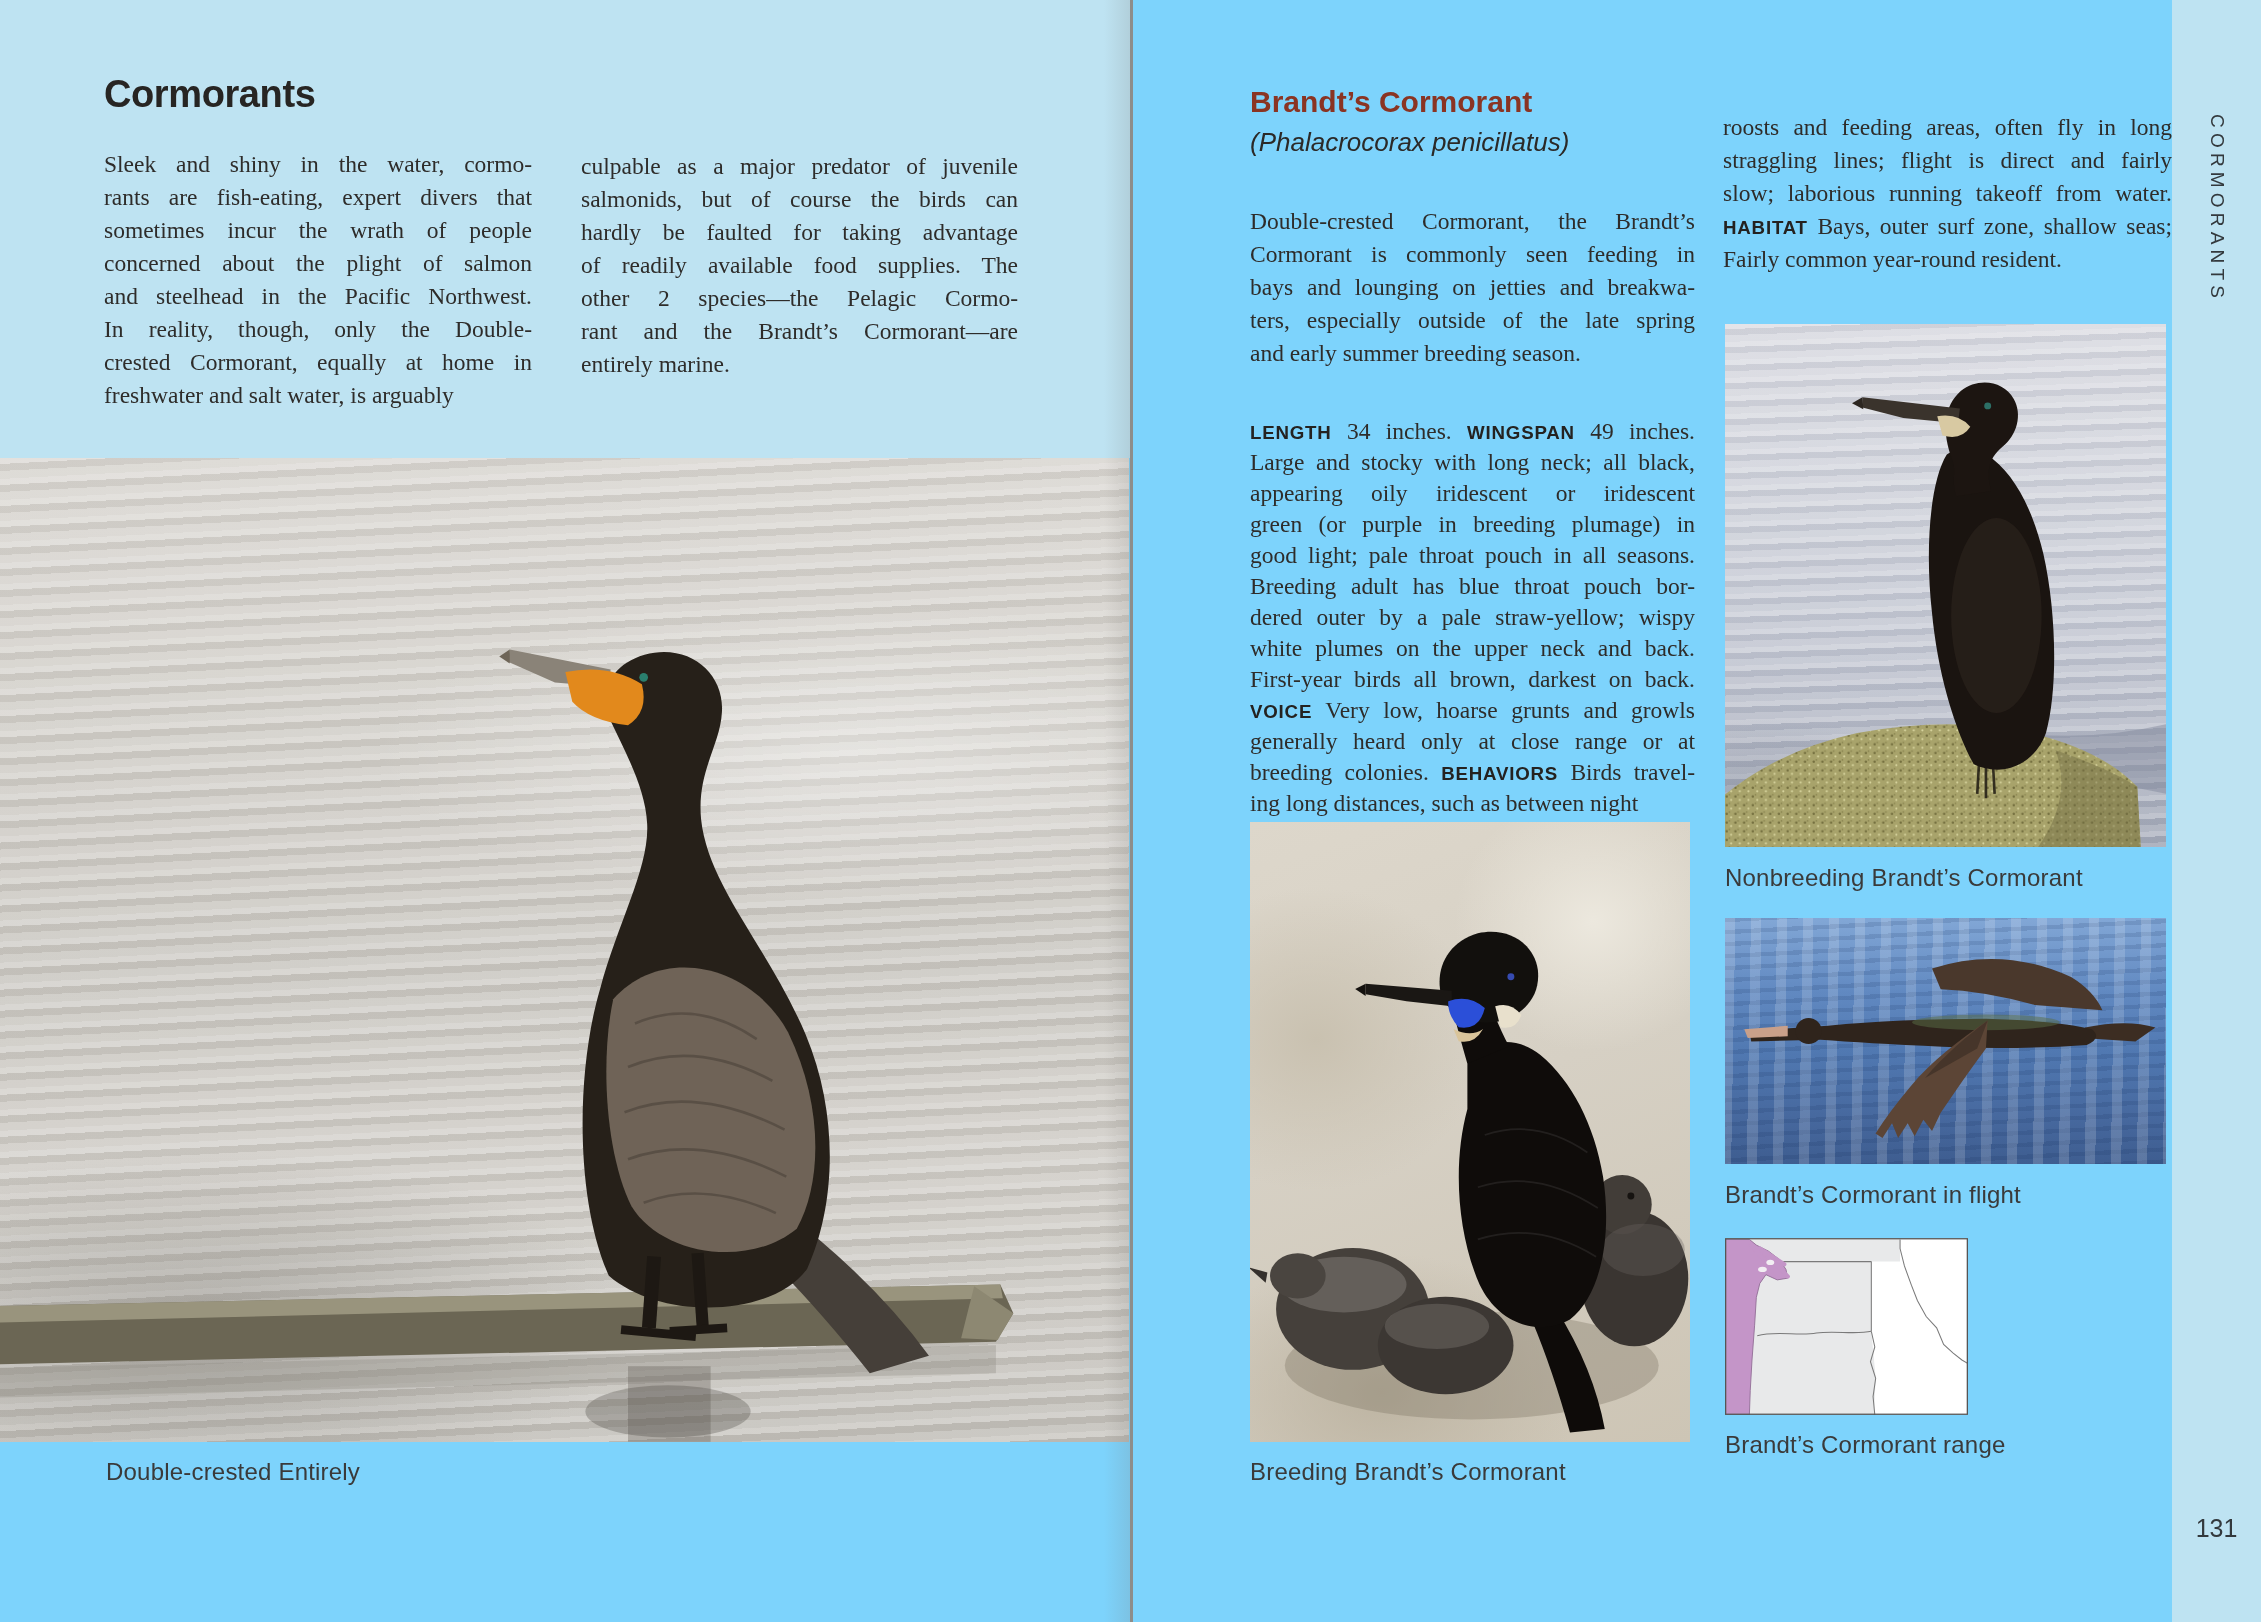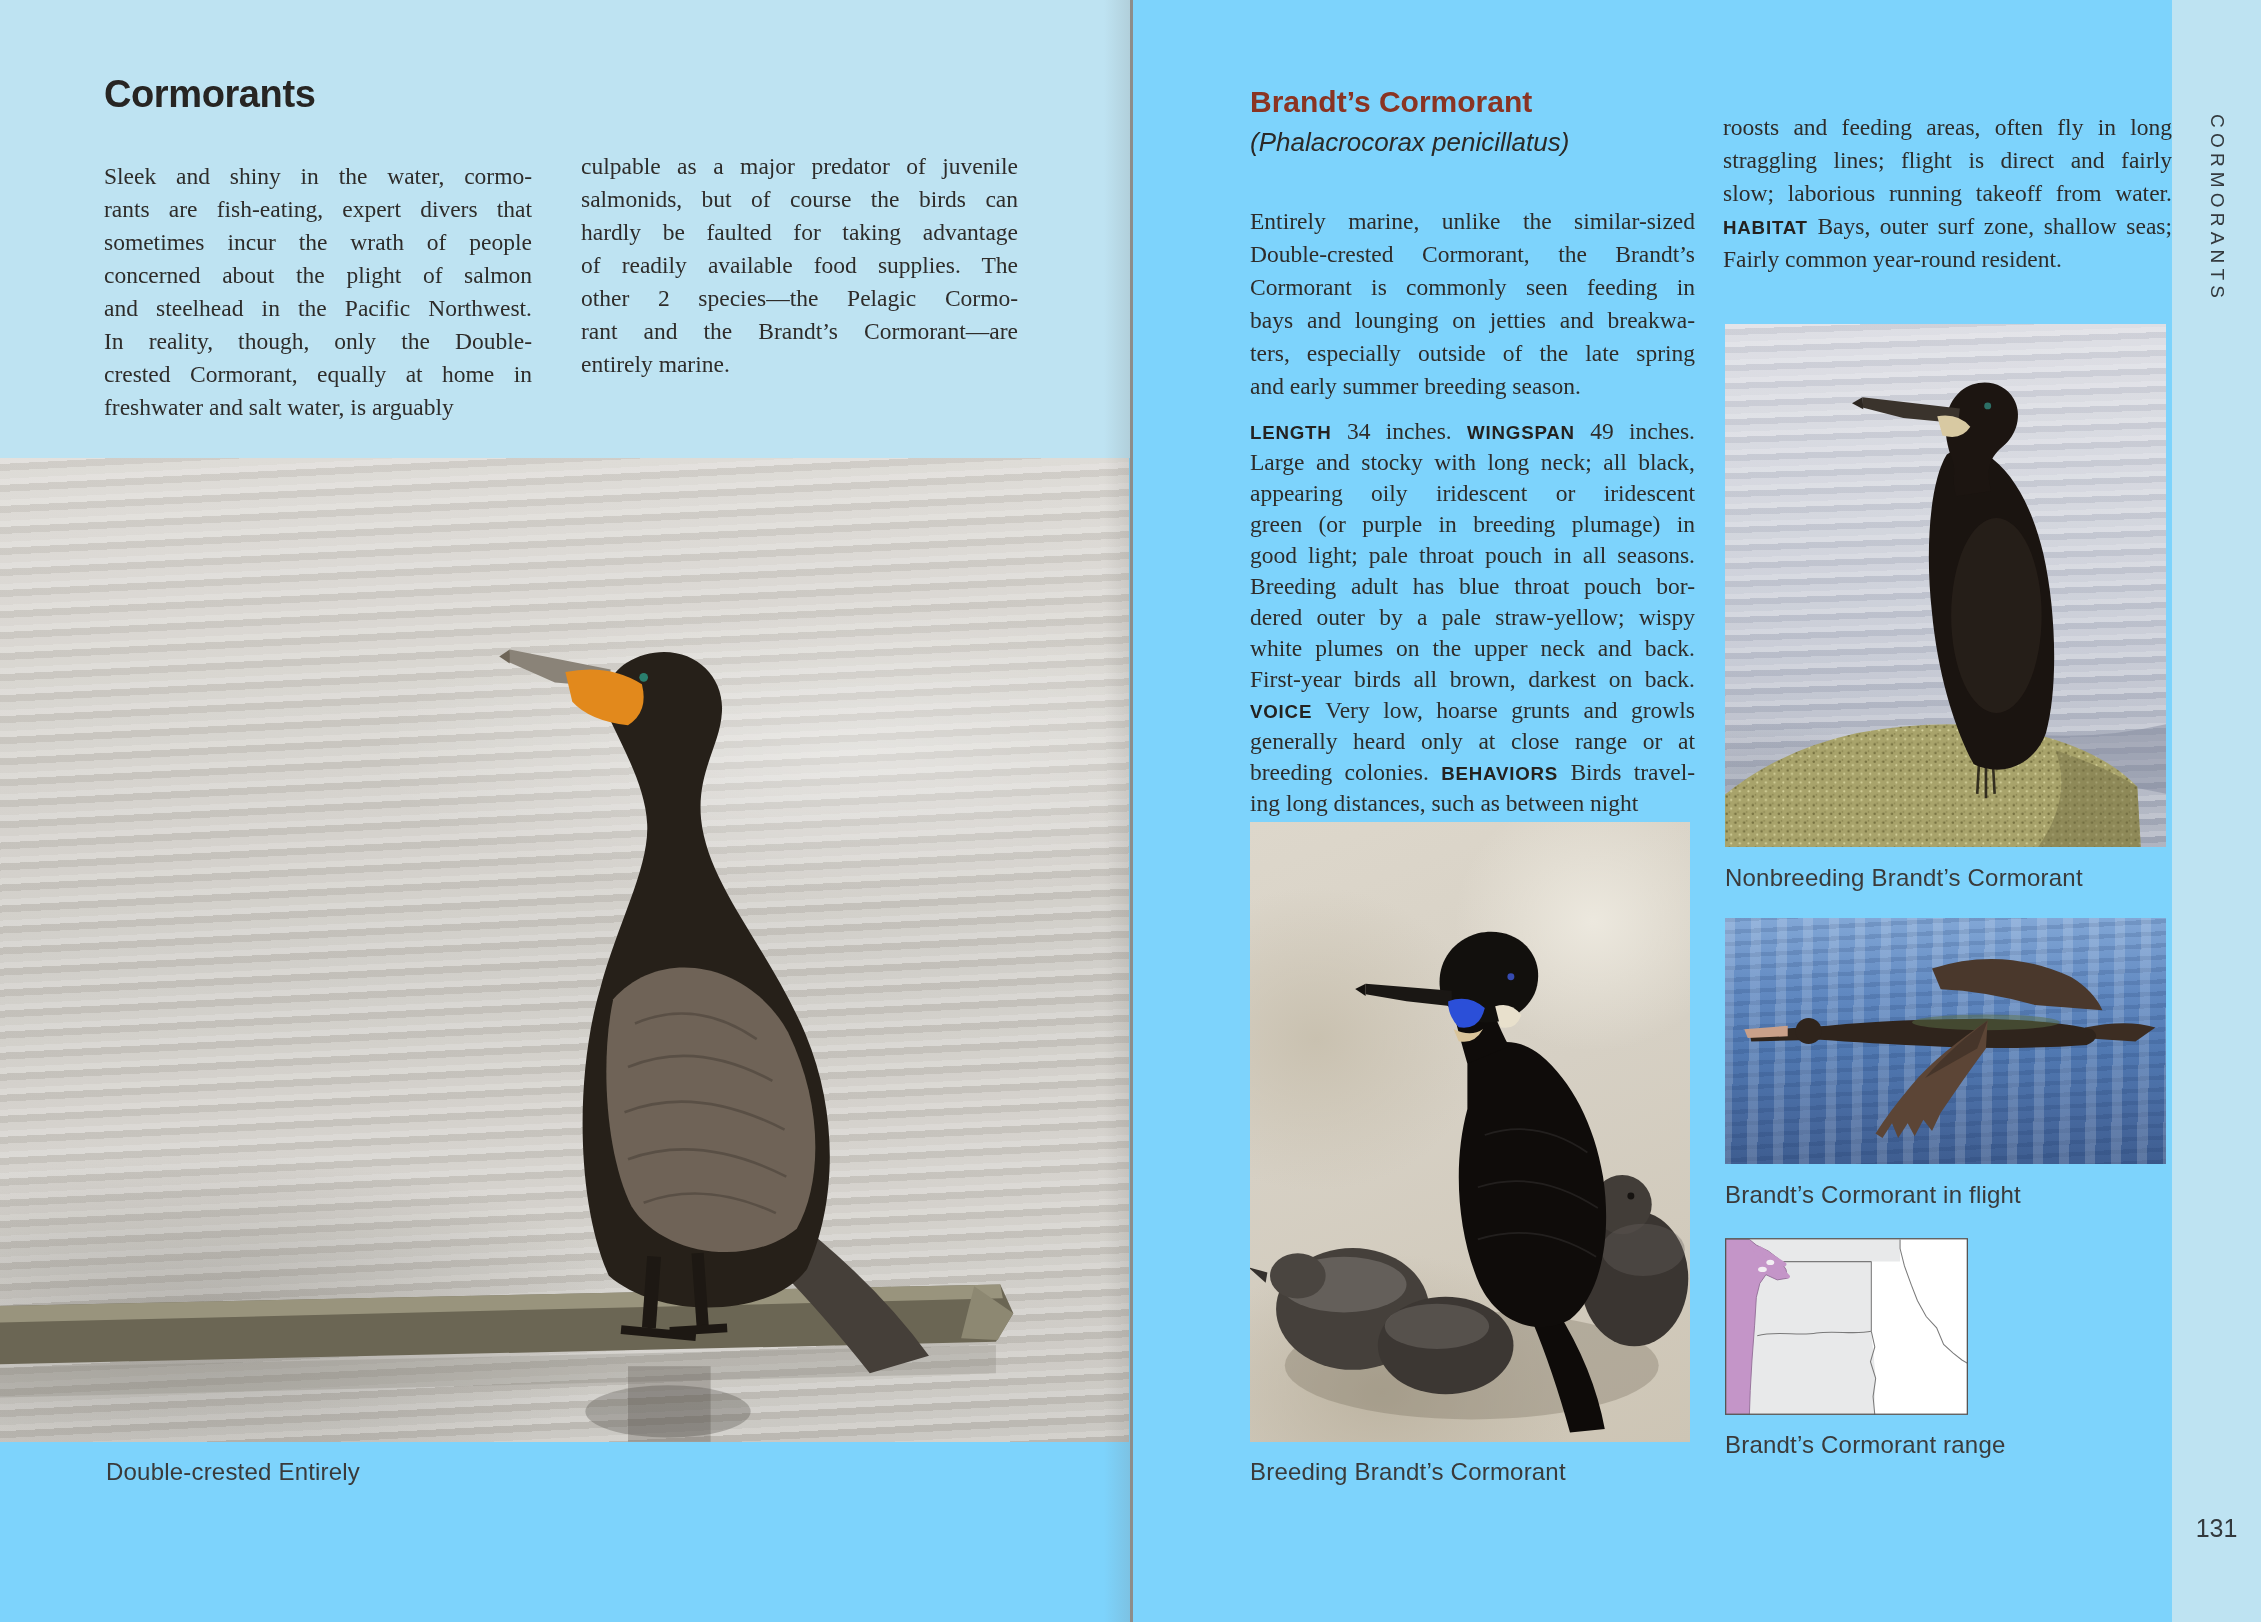--- a/index.html
+++ b/index.html
@@ -11,21 +11,21 @@
   #blue-band{left:0;top:0;width:1131px;height:458px;background:#bee3f2;}
   #section-title{left:104px;top:73px;font-family:"Liberation Sans",sans-serif;
     font-weight:700;font-size:38px;letter-spacing:-0.4px;color:#272523;}
   .body-lines{font-size:23.5px;color:#2e2c2a;}
   .body-lines>div{overflow:hidden;text-align:justify;height:var(--lh,33px);line-height:var(--lh,33px);}
   .body-lines>div::after{content:"";display:inline-block;width:100%;height:0;}
   .body-lines>div.last{text-align:left;}
   .body-lines>div.last::after{content:none;}
   .lbl{font-family:"Liberation Sans",sans-serif;font-weight:700;font-size:18.7px;
        letter-spacing:0.8px;color:#242220;}
-  #intro-col1{left:104px;top:160px;width:428px;}
+  #intro-col1{left:104px;top:148px;width:428px;}
   #intro-col2{left:581px;top:150px;width:437px;}
   .caption{font-family:"Liberation Sans",sans-serif;font-size:24px;color:#3a3a3a;letter-spacing:0.2px;}
 
   
   #photo-dcc{left:0;top:458px;width:1129px;height:984px;overflow:hidden;
     background:
       radial-gradient(55% 25% at 18% 88%, rgba(105,102,96,0.30), rgba(105,102,96,0) 70%),
       radial-gradient(60% 22% at 75% 30%, rgba(255,255,255,0.35), rgba(255,255,255,0) 70%),
       repeating-linear-gradient(177deg, rgba(255,255,255,0.28) 0 6px, rgba(96,92,86,0.07) 6px 13px, rgba(255,255,255,0.14) 13px 21px),
       linear-gradient(180deg,#d9d6d1 0%,#d1cec8 28%,#cac7c1 52%,#cfccc6 72%,#c2bfb9 100%);}
@@ -154,21 +154,20 @@
   </div>
   <div class="abs caption" id="caption-dcc">Double-crested Entirely</div>
 
   <div class="abs" id="gutter-shade"></div>
   <div class="abs" id="gutter"></div>
 
   <h2 class="abs" id="species-heading" style="margin:0">Brandt’s Cormorant</h2>
   <div class="abs" id="sci-name">(Phalacrocorax penicillatus)</div>
 
   <div class="abs body-lines" id="overview-para" style="--lh:33px">
-      <div>Entirely marine, unlike the similar-sized</div>
       <div>Double-crested Cormorant, the Brandt’s</div>
       <div>Cormorant is commonly seen feeding in</div>
       <div>bays and lounging on jetties and breakwa-</div>
       <div>ters, especially outside of the late spring</div>
       <div class="last">and early summer breeding season.</div>
     </div>
 
   <div class="abs body-lines" id="fieldmarks-para" style="--lh:31px">
       <div><span class="lbl">LENGTH</span> 34 inches. <span class="lbl">WINGSPAN</span> 49 inches.</div>
       <div>Large and stocky with long neck; all black,</div>

